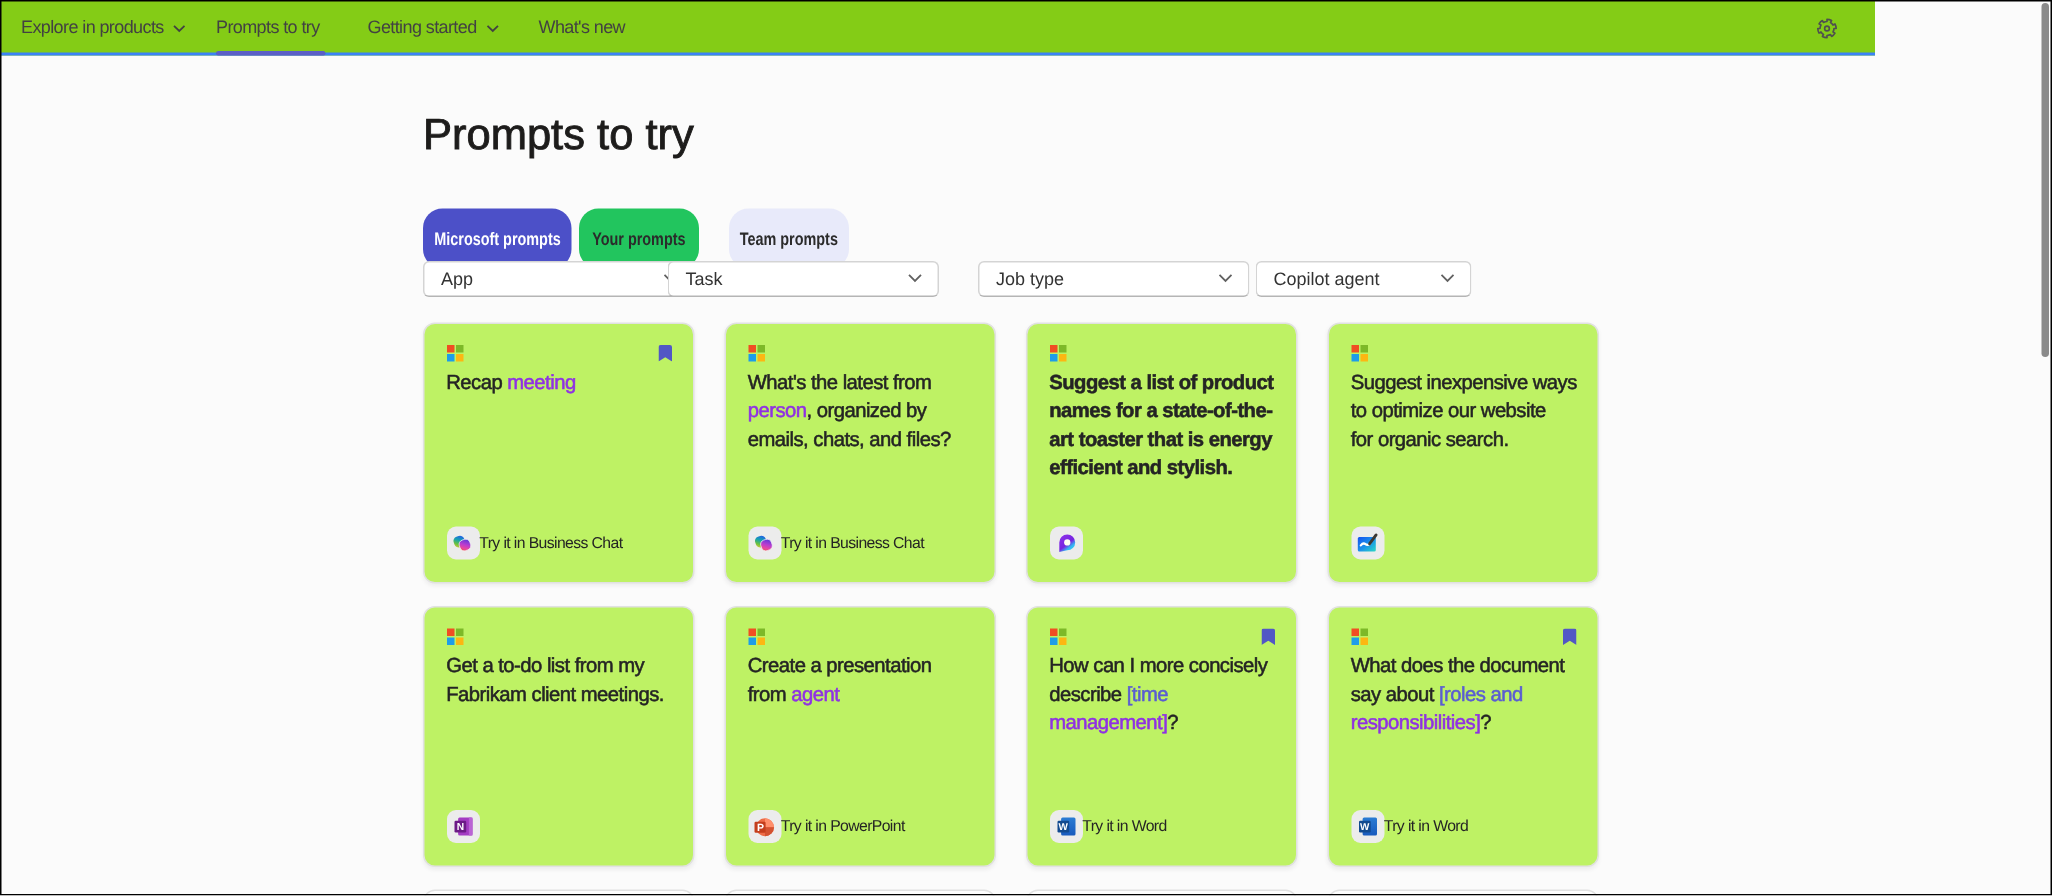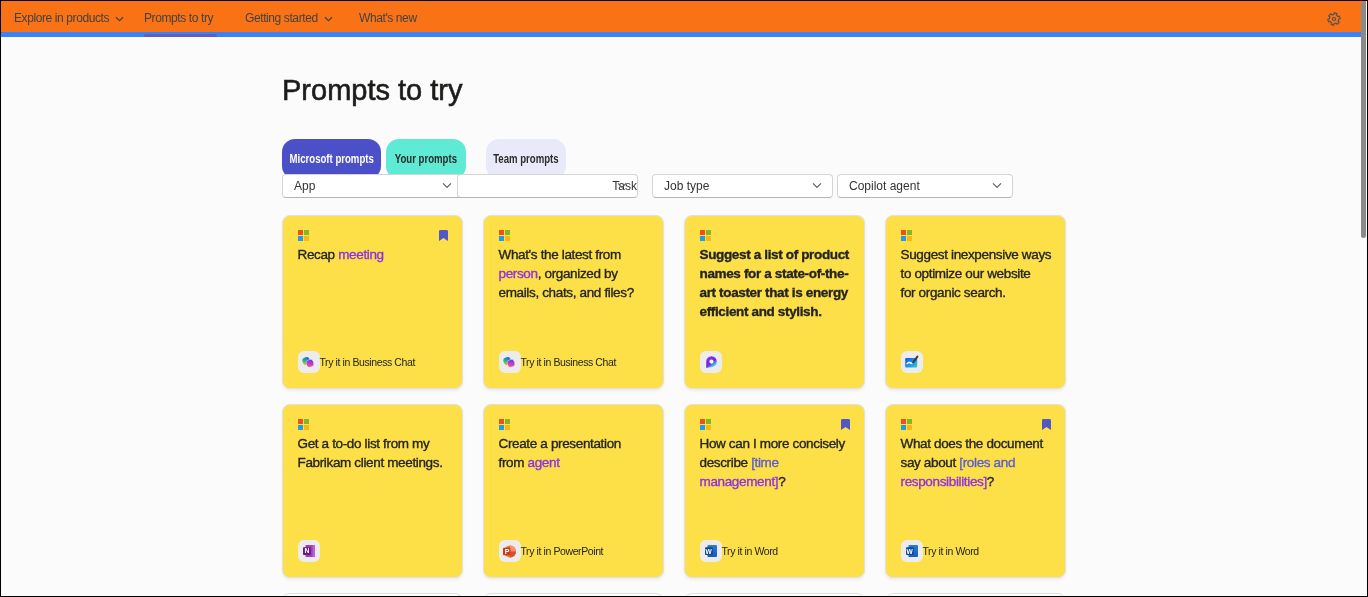--- a/index.html
+++ b/index.html
@@ -1,36 +1,36 @@
 <!DOCTYPE html>
 <html><head>
 <meta charset="utf-8">
 <style>
 * { margin:0; padding:0; box-sizing:border-box; }
 html,body { width:1368px; height:597px; overflow:hidden; }
 body { font-family:"Liberation Sans", sans-serif; background:#fbfbfb; position:relative; }
 .frame { position:absolute; inset:0; border:1.5px solid #000; pointer-events:none; z-index:99; }
 
-.nav { position:absolute; left:0; top:0; width:1366px; height:37px; background:#f97316; border-bottom:5px solid #3b82f6; }
+.nav { position:absolute; left:0; top:0; width:1250px; height:37px; background:#84cc16; border-bottom:2px solid #3b82f6; }
 .navitem { position:absolute; top:0; height:36px; line-height:36px; font-size:12px; letter-spacing:-0.4px; color:#424242; white-space:nowrap; }
 .navitem .chev { display:inline-block; margin-left:6px; }
 .underline { position:absolute; left:143.5px; top:34px; width:73px; height:2.5px; background:#5b5fc7; border-radius:2px; }
 
 h1 { position:absolute; left:282px; top:76px; font-size:29px; line-height:29px; font-weight:400; -webkit-text-stroke:0.6px #1d1c1b; color:#1d1c1b; letter-spacing:0; }
 
 .pill { position:absolute; top:139px; height:40px; border-radius:13px; display:flex; align-items:center; justify-content:center; font-weight:700; font-size:12px; }
 .pill span { display:inline-block; transform:scaleX(0.8); transform-origin:center; white-space:nowrap; }
 .pill1 { left:282px; width:99px; background:#4c50c8; color:#fff; }
-.pill2 { left:386px; width:80px; background:#5eead4; color:#2b2b2b; }
+.pill2 { left:386px; width:80px; background:#22c55e; color:#2b2b2b; }
 .pill3 { left:486px; width:80px; background:#e8eafa; color:#2b2b2b; }
 
 .combo { position:absolute; top:174px; height:24px; width:181px; background:#fff; border:1px solid #d4d4d4; border-bottom-color:#b5b5b5; border-radius:4px; font-size:12px; color:#333; line-height:22px; padding-left:11px; }
 .combo svg { position:absolute; right:10px; top:7px; }
 
-.card { position:absolute; width:181px; height:174px; background:#fde047; border:1px solid #e1e1e1; border-radius:8px; box-shadow:0 1.5px 3px rgba(0,0,0,0.06); }
+.card { position:absolute; width:181px; height:174px; background:#bef264; border:1px solid #e1e1e1; border-radius:8px; box-shadow:0 1.5px 3px rgba(0,0,0,0.06); }
 .mslogo { position:absolute; left:15px; top:14px; width:11px; height:11px; }
 .mslogo i { position:absolute; width:5px; height:5px; }
 .mslogo .r { left:0; top:0; background:#f04e23; }
 .mslogo .g { left:6px; top:0; background:#7db928; }
 .mslogo .b { left:0; top:6px; background:#1e9de8; }
 .mslogo .y { left:6px; top:6px; background:#fcb712; }
 .bookmark { position:absolute; right:14px; top:14px; }
 .ctitle { position:absolute; left:15px; top:29px; width:152px; font-size:13.5px; line-height:19px; color:#242424; -webkit-text-stroke:0.35px #242424; letter-spacing:-0.35px; white-space:nowrap; }
 .purple { color:#8f30e4; -webkit-text-stroke-color:#8f30e4; }
 .indigo { color:#5a5dd2; -webkit-text-stroke-color:#5a5dd2; }
@@ -71,27 +71,27 @@
 <div class="pill pill2">
     <span>Your prompts</span>
   </div>
 <div class="pill pill3">
     <span>Team prompts</span>
   </div>
 
 <div class="combo" style="left:282px;">App<svg width="10" height="7" viewBox="0 0 10 7">
       <path d="M1 1.3 L5 5.3 L9 1.3" fill="none" stroke="#616161" stroke-width="1.2"></path>
     </svg></div>
-<div class="combo" style="left:457px;text-align:right;">Task<svg width="10" height="7" viewBox="0 0 10 7">
+<div class="combo" style="left:445px;">Task<svg width="10" height="7" viewBox="0 0 10 7">
       <path d="M1 1.3 L5 5.3 L9 1.3" fill="none" stroke="#616161" stroke-width="1.2"></path>
     </svg></div>
 <div class="combo" style="left:652px;">Job type<svg width="10" height="7" viewBox="0 0 10 7">
       <path d="M1 1.3 L5 5.3 L9 1.3" fill="none" stroke="#616161" stroke-width="1.2"></path>
     </svg></div>
-<div class="combo" style="left:837px; width:176px;">Copilot agent<svg width="10" height="7" viewBox="0 0 10 7">
+<div class="combo" style="left:837px; width:144px;">Copilot agent<svg width="10" height="7" viewBox="0 0 10 7">
       <path d="M1 1.3 L5 5.3 L9 1.3" fill="none" stroke="#616161" stroke-width="1.2"></path>
     </svg></div>
 
 <div class="card" style="left:281.5px; top:215px;">
   <div class="mslogo">
       <i class="r"></i>
       <i class="g"></i>
       <i class="b"></i>
       <i class="y"></i>
     </div>

